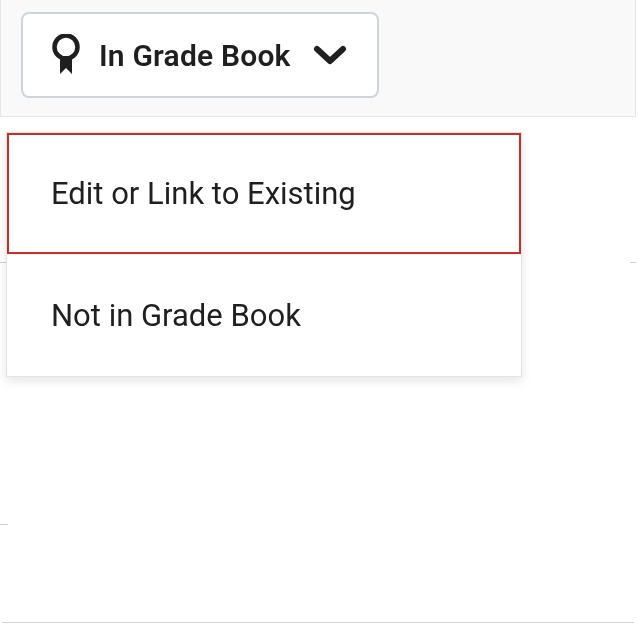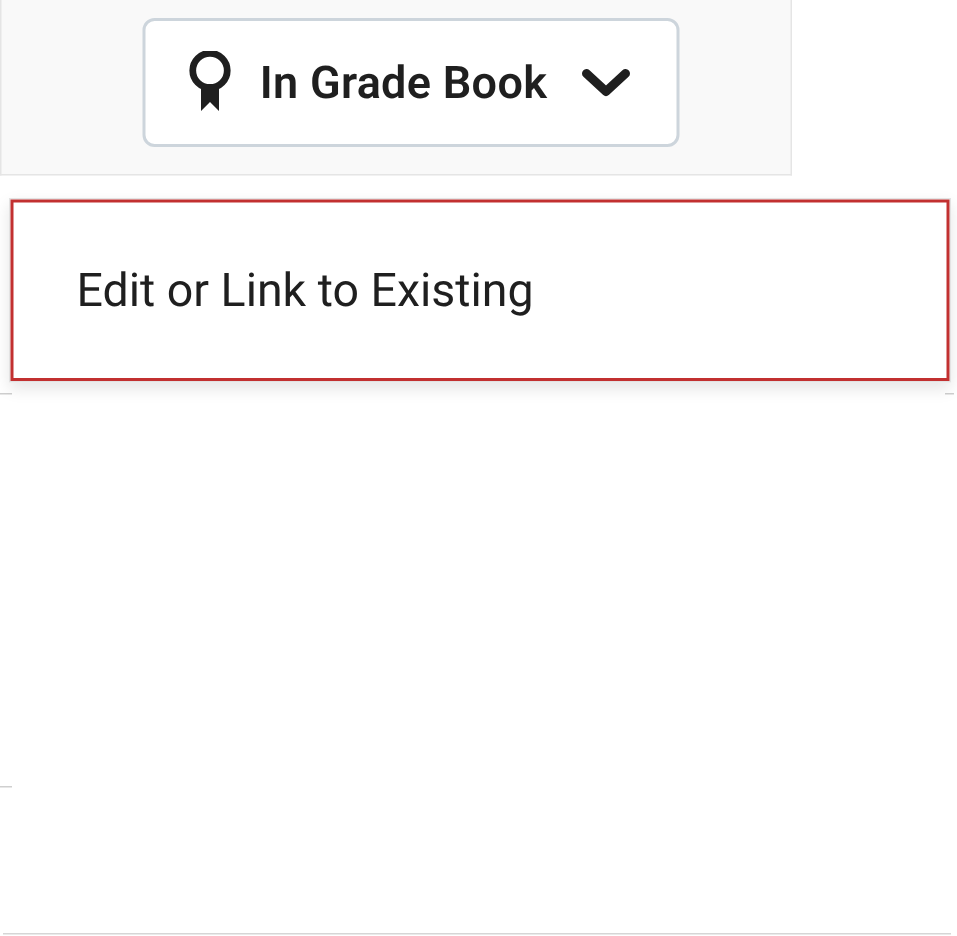--- a/index.html
+++ b/index.html
@@ -11,25 +11,24 @@
       font-family: -apple-system, BlinkMacSystemFont, "Segoe UI", Roboto, "Helvetica Neue", Arial, sans-serif;
       background: #ffffff;
       width: 638px;
       height: 624px;
       position: relative;
     }
     .container {
       position: absolute;
       top: 0;
       left: 0;
-      width: 528px;
+      width: 636px;
       border: 1px solid #e5e5e5;
       border-top: none;
       background: #f9f9f9;
-      text-align: center;
     }
     .dropdown-button {
       display: inline-flex;
       align-items: center;
       gap: 18px;
       background: #ffffff;
       border: 2px solid #cdd5dc;
       border-radius: 8px;
       padding: 20px 30px 20px 28px;
       margin: 12px 0 18px 20px;
@@ -49,21 +48,21 @@
     .dropdown-button .chevron-icon {
       display: inline-flex;
       align-items: center;
       justify-content: center;
       margin-left: 4px;
     }
     .menu-panel {
       position: absolute;
       top: 132px;
       left: 6px;
-      width: 628px;
+      width: 516px;
       background: #ffffff;
       border: 1px solid #e3e3e3;
       box-shadow: 0 4px 10px rgba(0,0,0,0.10);
     }
     .menu-item {
       padding: 42px 22px 42px 44px;
       font-size: 31px;
       font-weight: 400;
       color: #1f1f1f;
       cursor: pointer;
@@ -125,15 +124,18 @@
 </div>
 
 <div class="row-line top"></div>
 <div class="row-line top-right"></div>
 <div class="row-line bottom"></div>
 
 <div class="menu-panel">
   <div class="menu-item highlighted">
     <span>Edit or Link to Existing</span>
   </div>
+  <div class="menu-item">
+    <span>Not in Grade Book</span>
+  </div>
 </div>
 
 <div class="bottom-line"></div>
 
 </body></html>

